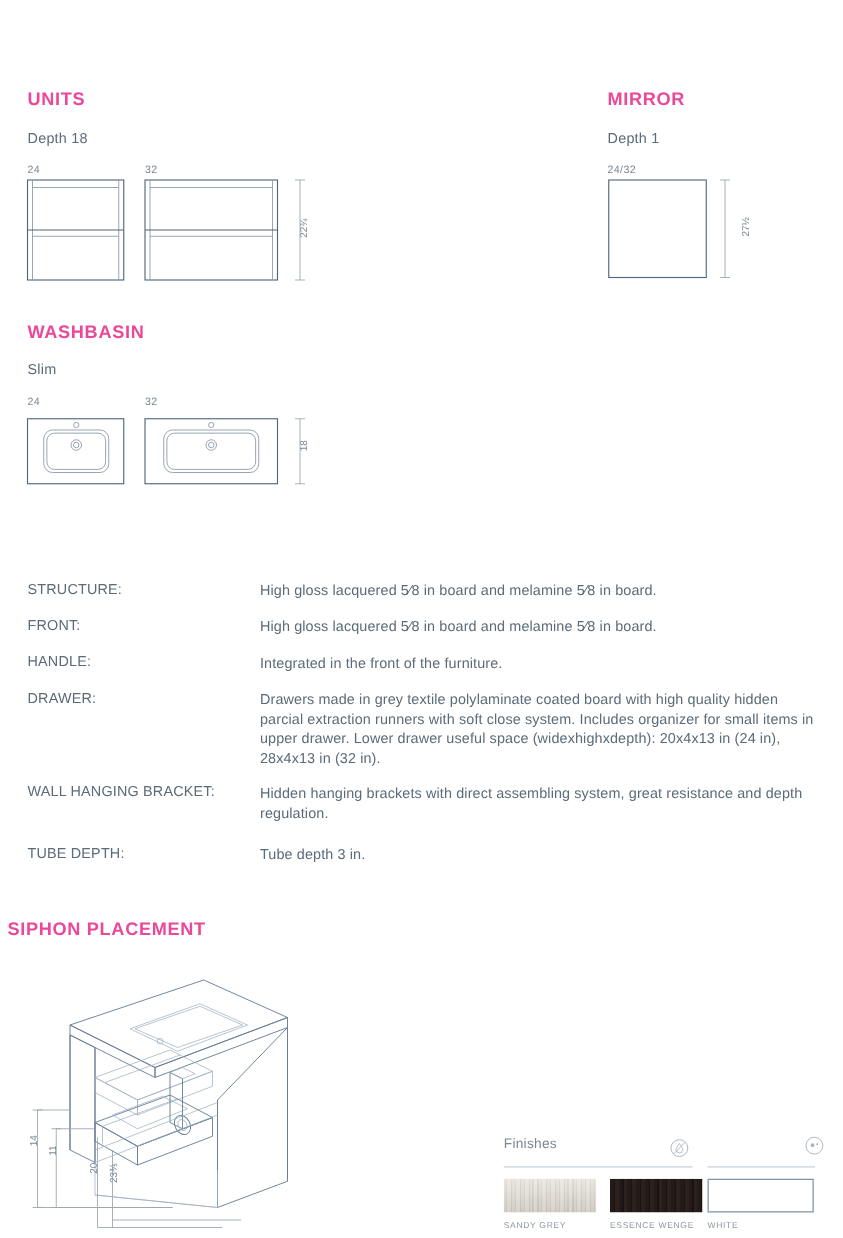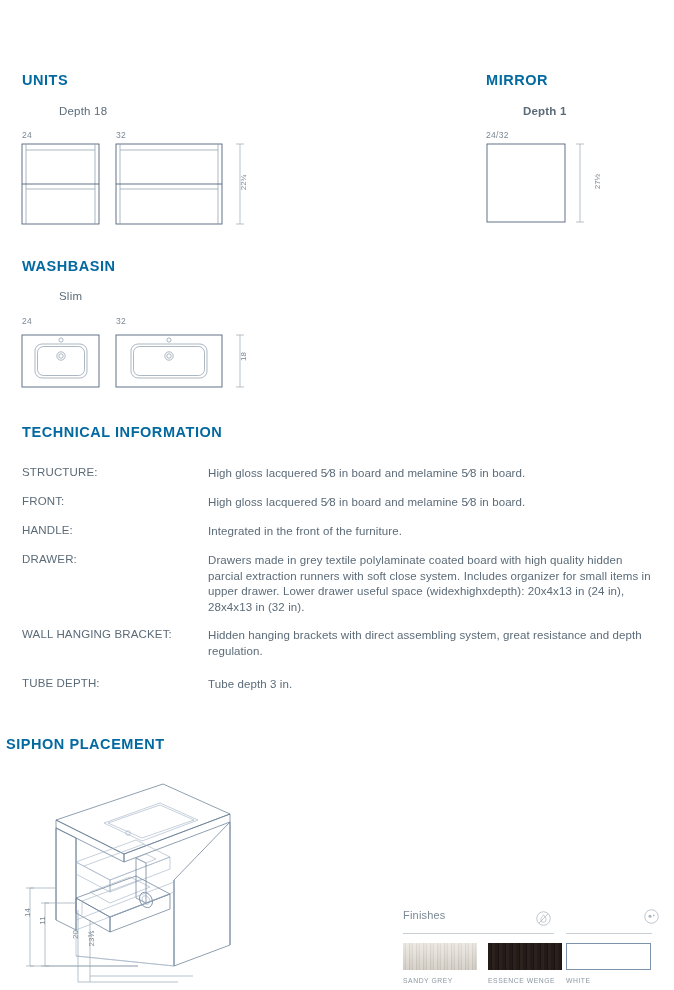--- a/index.html
+++ b/index.html
@@ -16,25 +16,25 @@
 
   
   .brand{
     position:absolute;left:22px;top:16px;
     font-size:29px;font-weight:bold;letter-spacing:1.2px;
     color:#2d5580;
   }
   .sec-title{
     position:absolute;
     font-size:14.5px;font-weight:bold;letter-spacing:.55px;
-    color:#0369a1;
+    color:#ec4899;
   }
   .sub-label{
     position:absolute;
-    font-size:11.5px;color:#5b6b78;letter-spacing:.2px;margin-left:37px;
+    font-size:11.5px;color:#5b6b78;letter-spacing:.2px;
   }
   .size-tag{
     position:absolute;
     font-size:8.5px;color:#7b8894;letter-spacing:.3px;
   }
   .dim-v{
     position:absolute;
     font-size:8px;color:#7b8894;
     transform:rotate(-90deg);
     transform-origin:center center;
@@ -106,21 +106,21 @@
 
     <g>
       <line class="ln-dim" x1="222" y1="2" x2="222" y2="82"></line>
       <line class="ln-dim" x1="218" y1="2" x2="226" y2="2"></line>
       <line class="ln-dim" x1="218" y1="82" x2="226" y2="82"></line>
     </g>
   </svg>
   <div class="dim-v" style="left:228px;top:178px;width:30px;text-align:center;">22¾</div>
 
   <div class="sec-title" style="left:486px;top:72px;">MIRROR</div>
-  <div class="sub-label" style="left:486px;top:105px;font-weight:bold;">Depth 1</div>
+  <div class="sub-label" style="left:486px;top:105px;">Depth 1</div>
   <div class="size-tag" style="left:486px;top:130px;">24/32</div>
 
   <svg style="position:absolute;left:484px;top:142px;" width="120" height="86">
     <rect class="ln" x="3" y="2" width="78" height="78"></rect>
     <line class="ln-dim" x1="96" y1="2" x2="96" y2="80"></line>
     <line class="ln-dim" x1="92" y1="2" x2="100" y2="2"></line>
     <line class="ln-dim" x1="92" y1="80" x2="100" y2="80"></line>
   </svg>
   <div class="dim-v" style="left:582px;top:177px;width:30px;text-align:center;">27½</div>
 
@@ -150,21 +150,20 @@
     </g>
 
     <g>
       <line class="ln-dim" x1="222" y1="5" x2="222" y2="57"></line>
       <line class="ln-dim" x1="218" y1="5" x2="226" y2="5"></line>
       <line class="ln-dim" x1="218" y1="57" x2="226" y2="57"></line>
     </g>
   </svg>
   <div class="dim-v" style="left:228px;top:352px;width:30px;text-align:center;">18</div>
 
-  <div class="sec-title" style="left:22px;top:424px;">TECHNICAL INFORMATION</div>
 
   <div class="ti-row" style="top:466px;">
     <div class="ti-key">STRUCTURE:</div>
     <div class="ti-val">High gloss lacquered 5⁄8 in board and melamine 5⁄8 in board.</div>
   </div>
 
   <div class="ti-row" style="top:495px;">
     <div class="ti-key">FRONT:</div>
     <div class="ti-val">High gloss lacquered 5⁄8 in board and melamine 5⁄8 in board.</div>
   </div>

